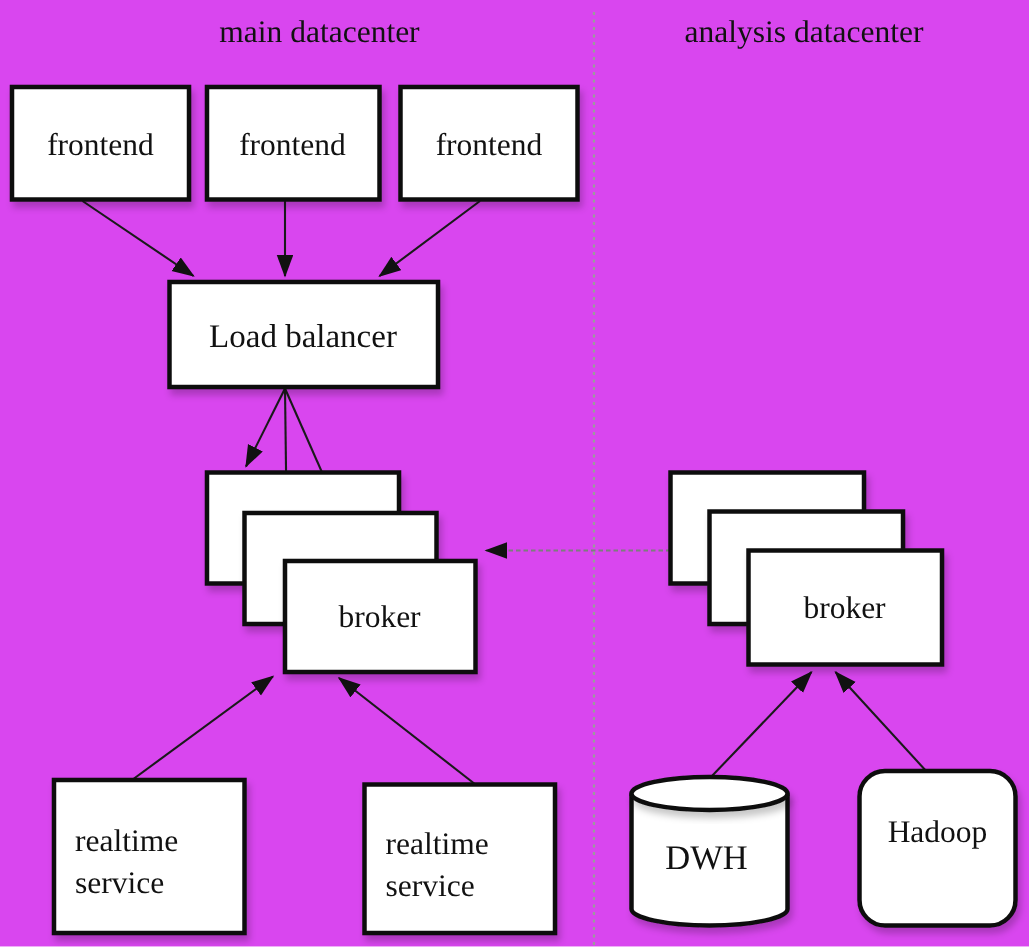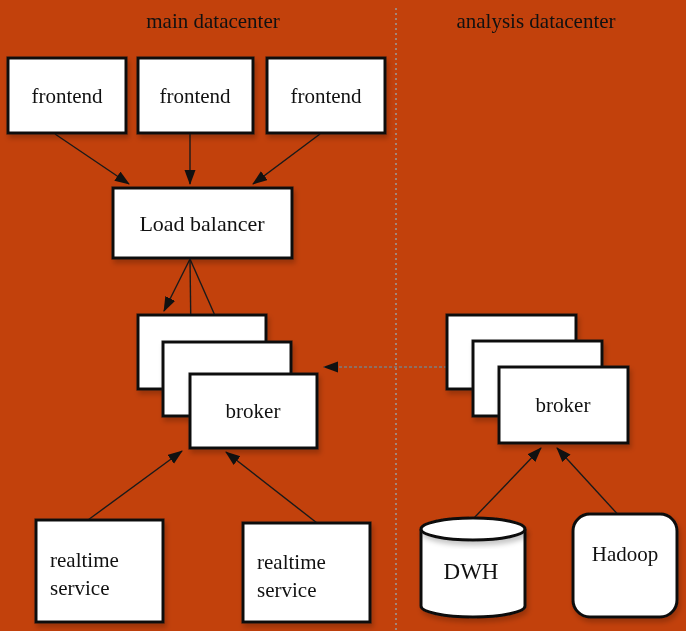--- a/index.html
+++ b/index.html
@@ -4,21 +4,21 @@
 <style>
   html, body {
     margin: 0;
     padding: 0;
     background: #ffffff;
   }
   .stage {
     position: relative;
     width: 686px;
     height: 631px;
-    background: #c2410c;
+    background: #d946ef;
     font-family: "Liberation Serif", "DejaVu Serif", serif;
   }
   svg { display: block; }
   .box {
     fill: #ffffff;
     stroke: #111111;
     stroke-width: 3;
     filter: url(#softshadow);
   }
   .conn {

